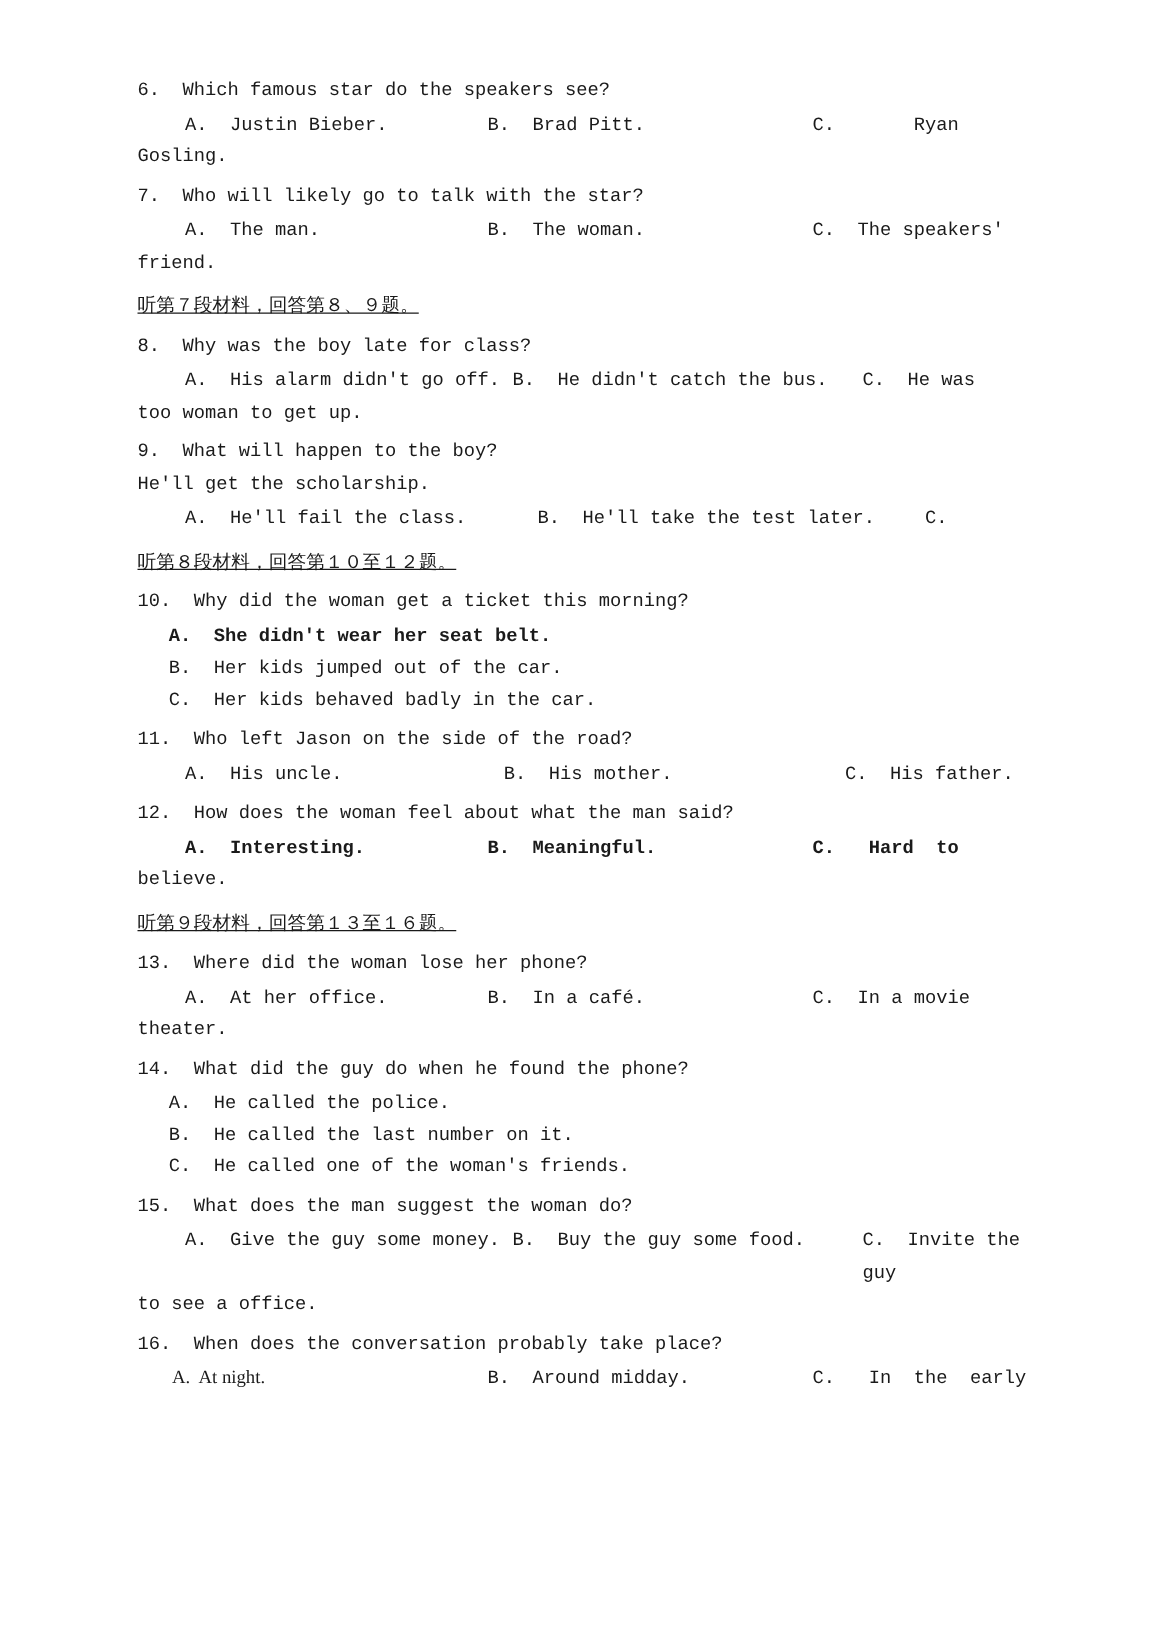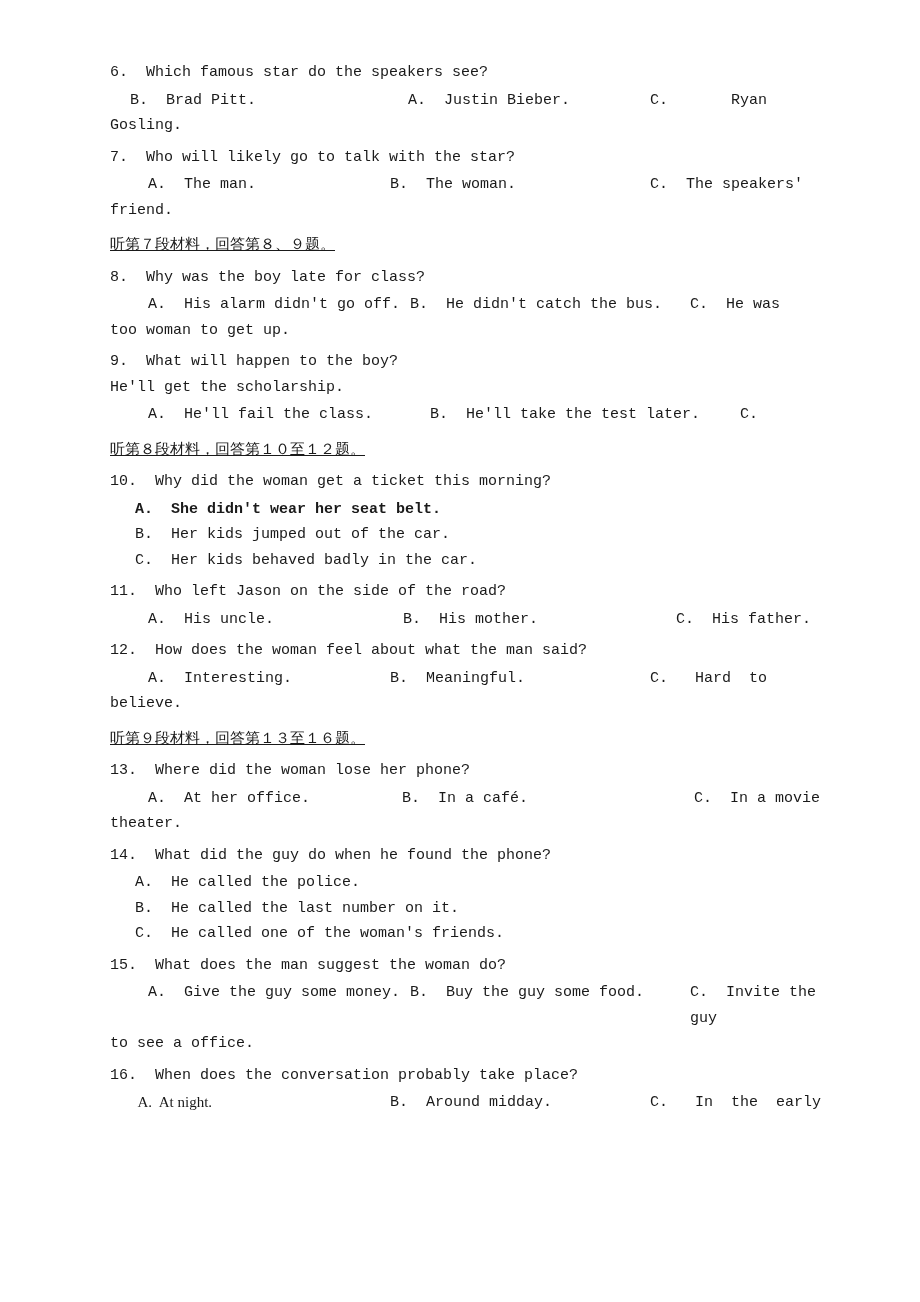--- a/index.html
+++ b/index.html
@@ -27,22 +27,22 @@
     }
   </style>
 </head>
 <body>
 
 <div>
 
   <div class="question-block">
     <div>6.&nbsp; Which famous star do the speakers see?</div>
     <div style="display:flex; margin-left:20px; margin-top:2px;">
+      <span style="flex:0 0 260px;">&nbsp;&nbsp;A.&nbsp; Justin Bieber.</span>
       <span style="flex:0 0 260px;">B.&nbsp; Brad Pitt.</span>
-      <span style="flex:0 0 260px;">&nbsp;&nbsp;A.&nbsp; Justin Bieber.</span>
       <span style="flex:1;">C.&nbsp;&nbsp;&nbsp;&nbsp;&nbsp;&nbsp; Ryan</span>
     </div>
     <div style="margin-left:0;">Gosling.</div>
   </div>
 
   <div class="question-block">
     <div>7.&nbsp; Who will likely go to talk with the star?</div>
     <div style="display:flex; margin-left:20px; margin-top:2px;">
       <span style="flex:0 0 260px;">&nbsp;&nbsp;A.&nbsp; The man.</span>
       <span style="flex:0 0 260px;">B.&nbsp; The woman.</span>
@@ -86,36 +86,36 @@
     <div>11.&nbsp; Who left Jason on the side of the road?</div>
     <div style="display:flex; margin-left:20px; margin-top:2px;gap:13px;">
       <span style="flex:0 0 260px;">&nbsp;&nbsp;A.&nbsp; His uncle.</span>
       <span style="flex:0 0 260px;">B.&nbsp; His mother.</span>
       <span style="flex:1;">C.&nbsp; His father.</span>
     </div>
   </div>
 
   <div class="question-block">
     <div>12.&nbsp; How does the woman feel about what the man said?</div>
-    <div style="display:flex; margin-left:20px; margin-top:2px;">
+    <div style="display:flex; margin-left:20px; margin-top:2px;font-weight:bold;">
       <span style="flex:0 0 260px;">&nbsp;&nbsp;A.&nbsp; Interesting.</span>
       <span style="flex:0 0 260px;">B.&nbsp; Meaningful.</span>
       <span style="flex:1;">C.&nbsp;&nbsp; Hard&nbsp; to</span>
     </div>
     <div>believe.</div>
   </div>
 
   <div class="section-header">听第９段材料，回答第１３至１６题。</div>
 
   <div class="question-block">
     <div>13.&nbsp; Where did the woman lose her phone?</div>
-    <div style="display:flex; margin-left:20px; margin-top:2px;gap:12px;">
+    <div style="display:flex; margin-left:20px; margin-top:2px;">
       <span style="flex:0 0 260px;">&nbsp;&nbsp;A.&nbsp; At her office.</span>
       <span style="flex:0 0 260px;">B.&nbsp; In a café.</span>
-      <span style="flex:1;margin-left:20px;">C.&nbsp; In a movie</span>
+      <span style="flex:1;">C.&nbsp; In a movie</span>
     </div>
     <div>theater.</div>
   </div>
 
   <div class="question-block">
     <div>14.&nbsp; What did the guy do when he found the phone?</div>
     <div style="margin-left:25px; margin-top:2px;">A.&nbsp; He called the police.</div>
     <div style="margin-left:25px;">B.&nbsp; He called the last number on it.</div>
     <div style="margin-left:25px;">C.&nbsp; He called one of the woman's friends.</div>
   </div>

